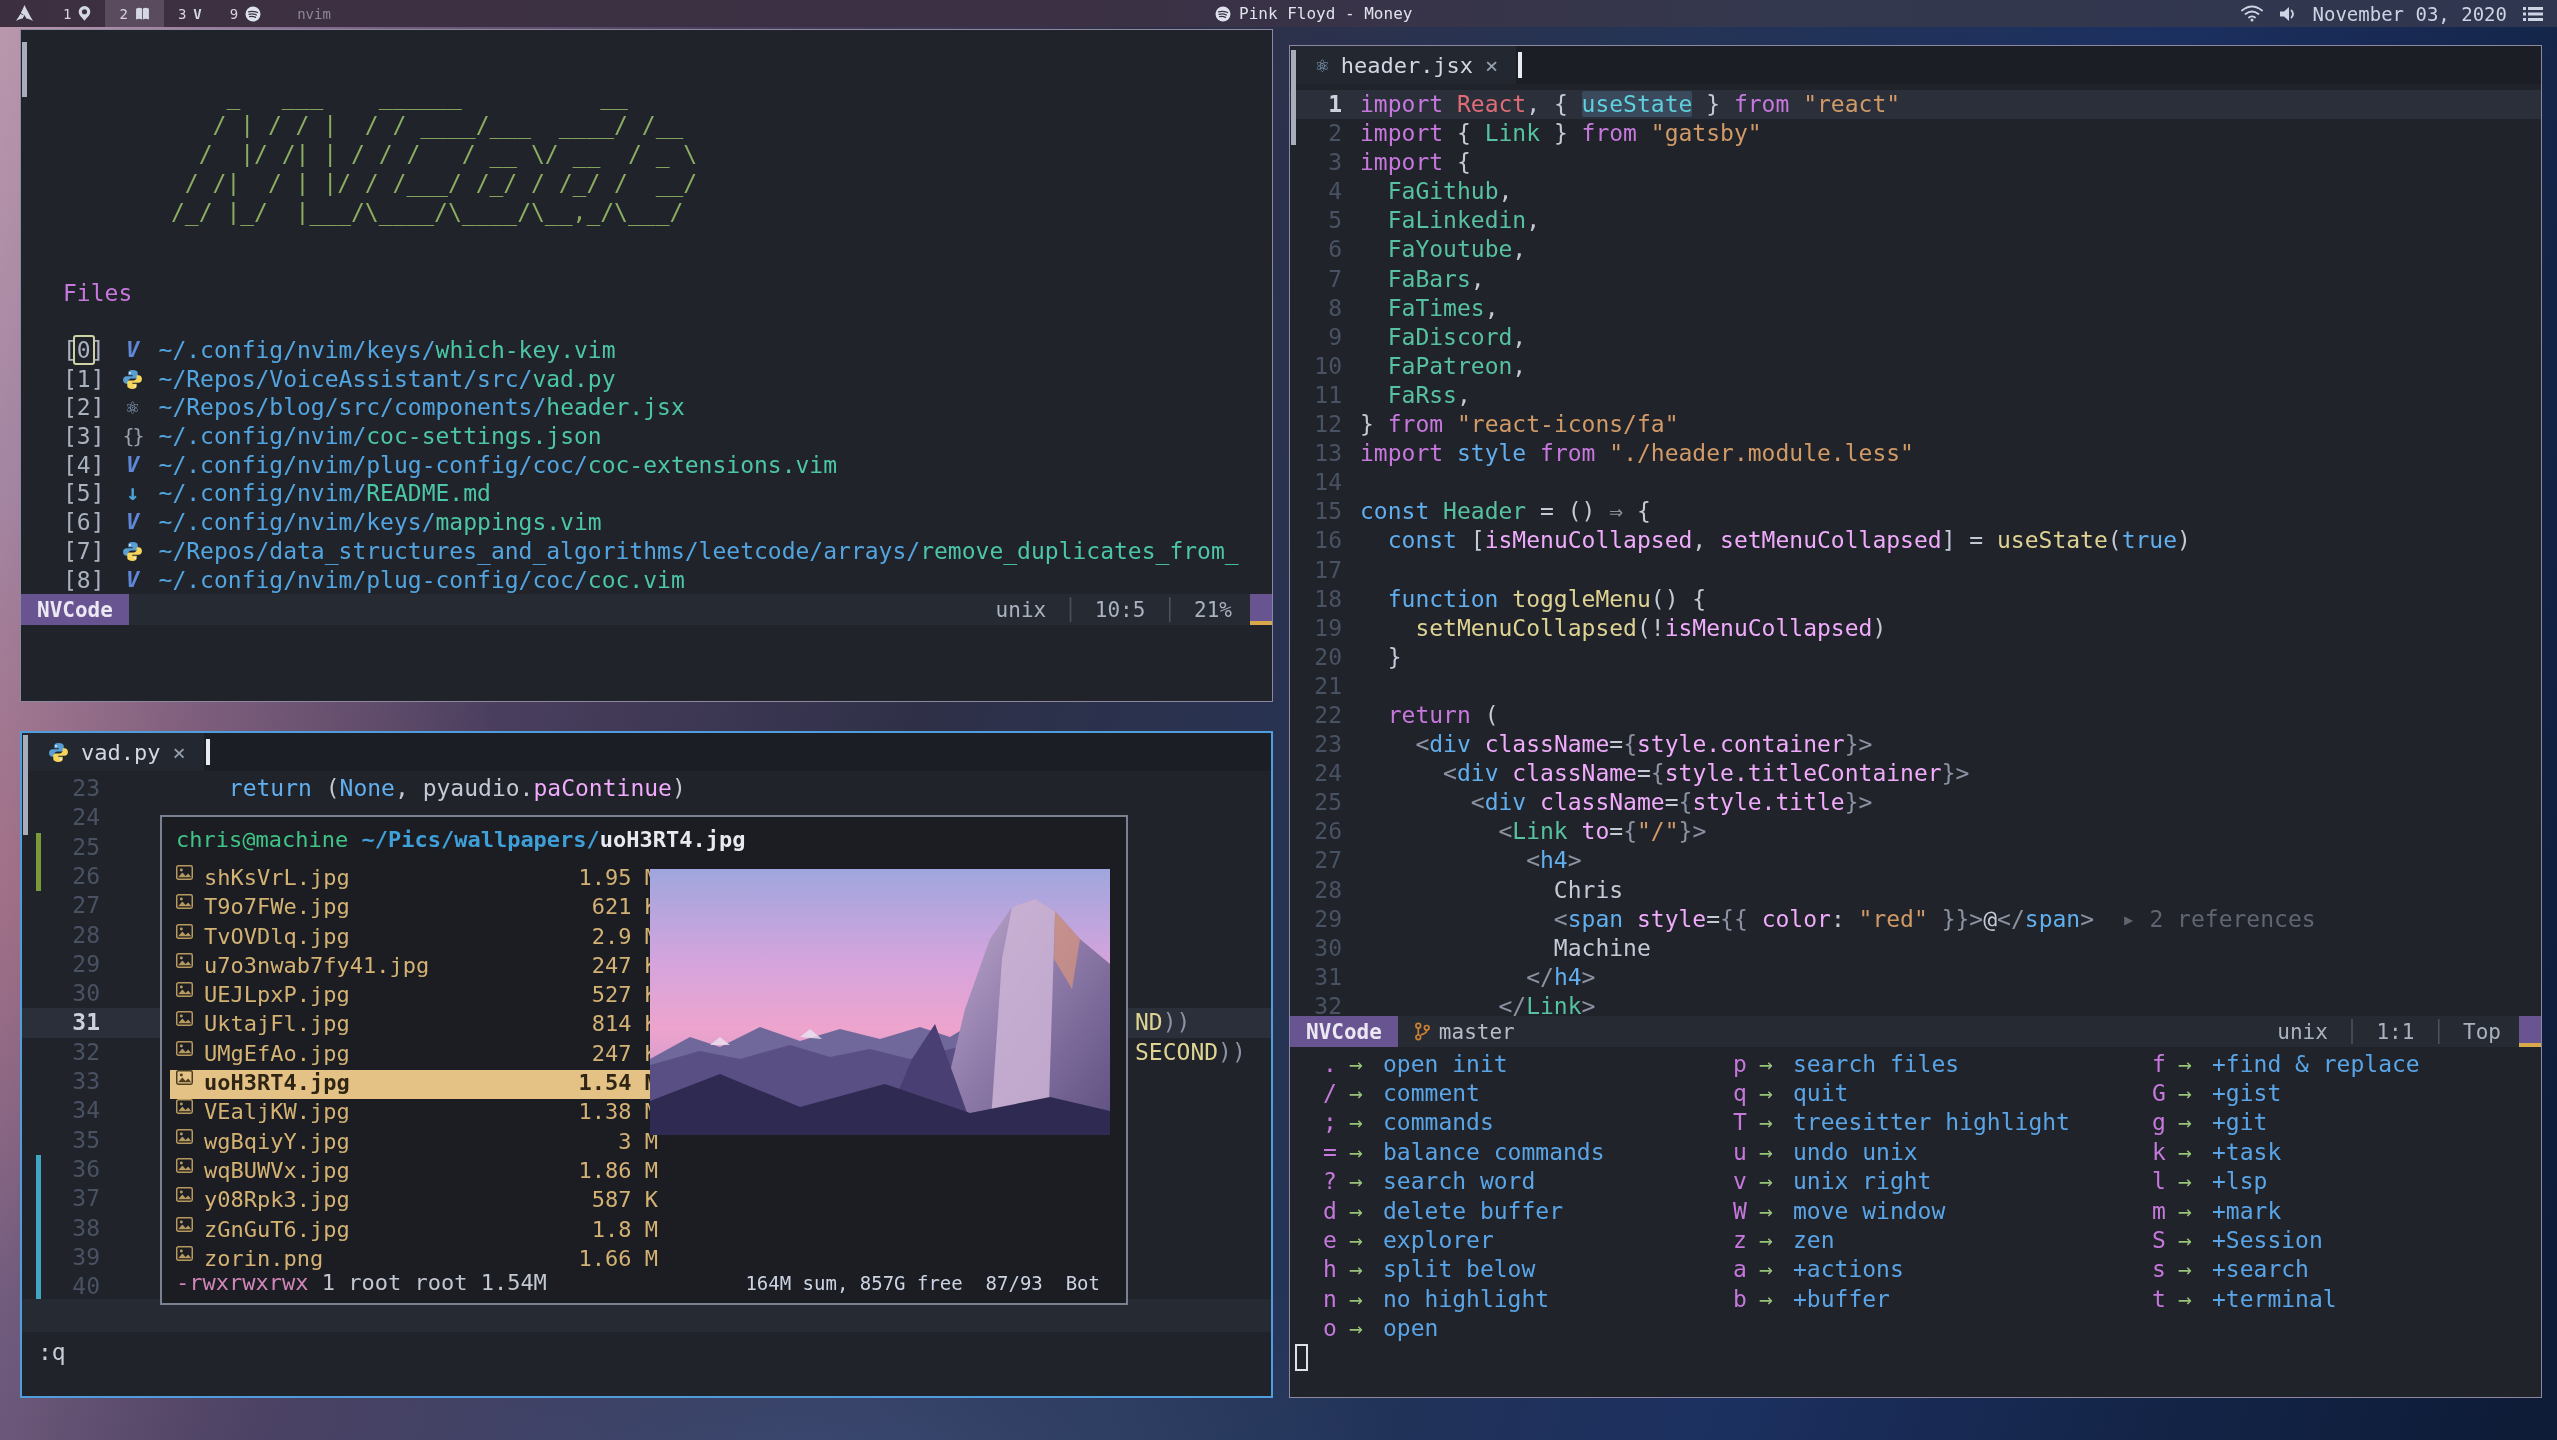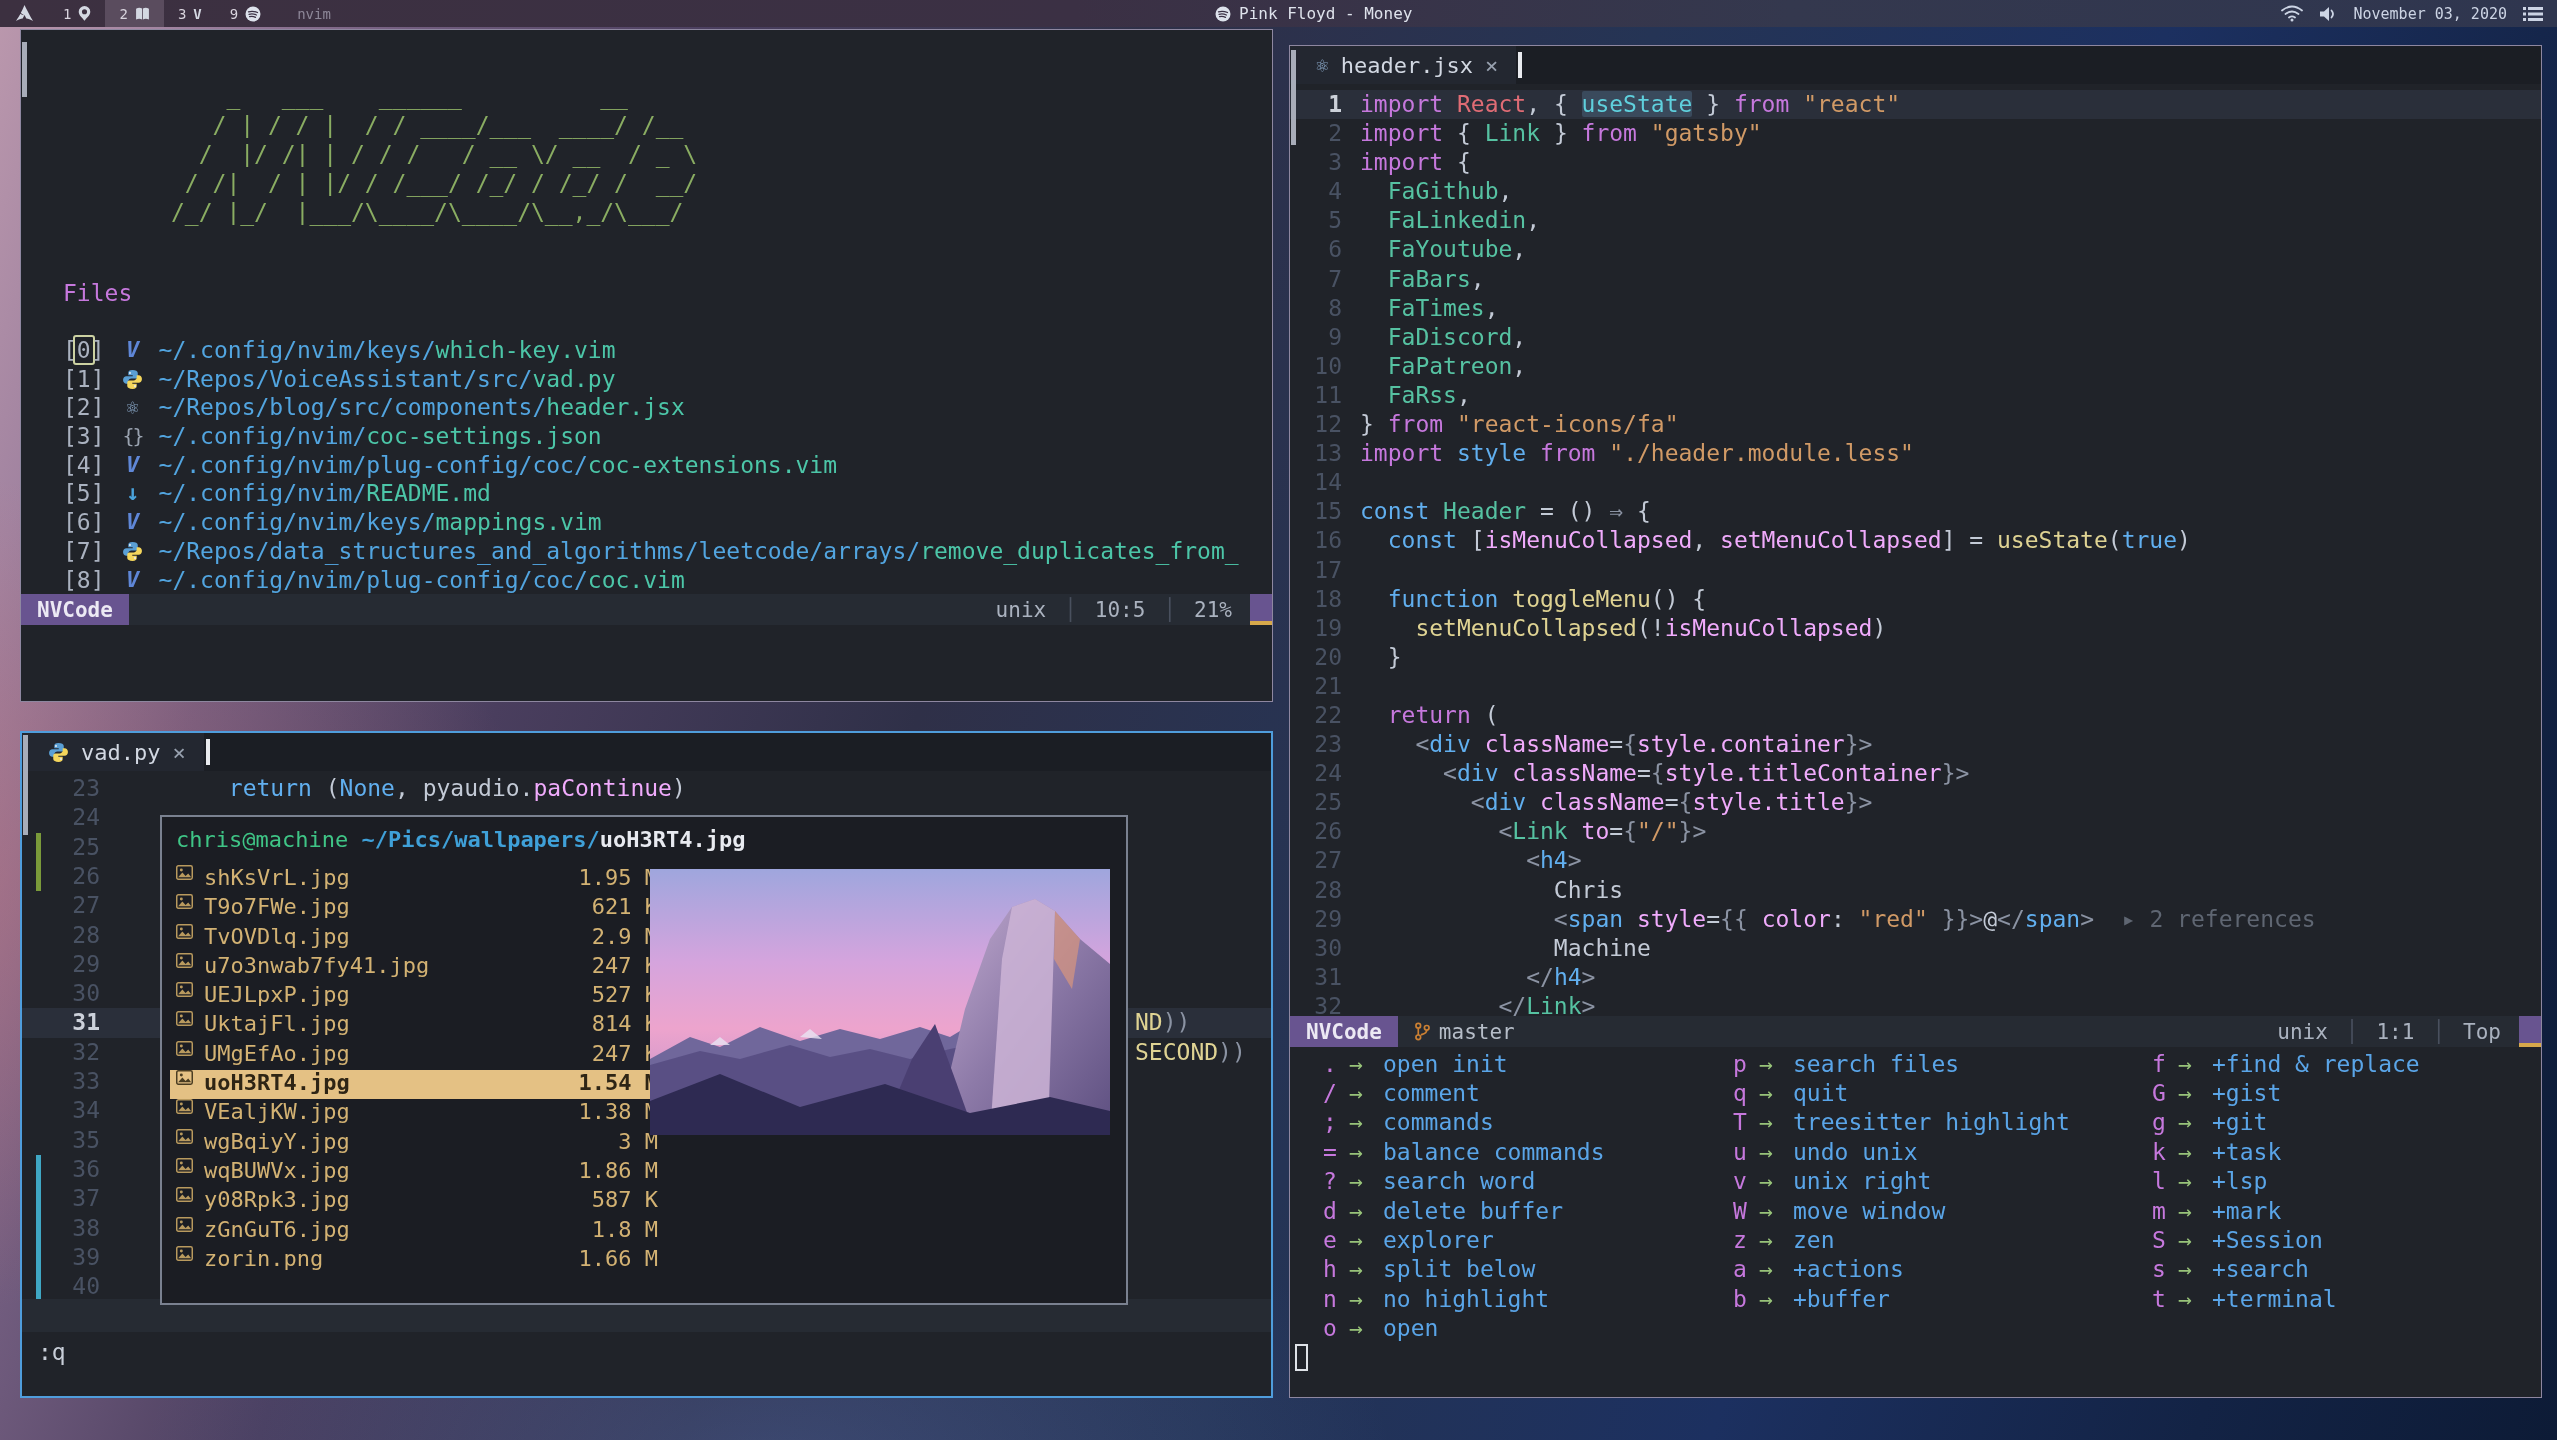--- a/index.html
+++ b/index.html
@@ -17,21 +17,21 @@
     background:linear-gradient(90deg,#3c3040,#3b3044 42%,#34384e 70%,#2f364f);
     display:flex; align-items:center; font-size:14px; color:#d9d4de;
   }
   .topbar .left { display:flex; align-items:center; height:100%; }
   .arch { padding:0 16px; display:flex; align-items:center; }
   .ws { display:flex; align-items:center; gap:7px; height:100%; padding:0 14px; color:#d9d4de; }
   .ws.active { background:#5a4c5e; }
   .ws .n { font-size:14px; }
   .bar-title { color:#8d8798; margin-left:22px; }
   .center { position:absolute; left:1215px; top:0; height:100%; display:flex; align-items:center; gap:8px; font-size:16px; color:#dfe3ec; }
-  .right { position:absolute; right:14px; top:0; height:100%; display:flex; align-items:center; gap:16px; font-size:15px; color:#ccd4e4; }
+  .right { position:absolute; right:14px; top:0; height:100%; display:flex; align-items:center; gap:16px; font-size:19px; color:#ccd4e4; }
   .icon-svg { display:inline-flex; align-items:center; }
   
   .win { position:absolute; background:#202329; border:1px solid #8e87a0; }
   #start-win { left:20px; top:29px;  width:1253px; height:673px; }
   #code-win  { left:20px; top:731px; width:1253px; height:667px; border:2px solid #4f9ddc; }
   #edit-win  { left:1289px; top:45px; width:1253px; height:1353px; }
   .sb-thumb { position:absolute; left:1px; width:5px; background:#a8adb9; z-index:5; }
   
   .logo { position:absolute; left:150px; top:52px; color:#8aad62; font-size:23px; line-height:29px; white-space:pre; }
   .files-label { position:absolute; left:42px; top:250px; color:#c678dd; font-size:23px; }
@@ -411,20 +411,25 @@
       <rect width="460" height="266" fill="url(#sky)"></rect>
       <path d="M0,190 L40,168 70,178 110,158 150,172 190,160 230,170 270,158 300,168 330,150 460,175 460,266 0,266Z" fill="#70679b"></path>
       <path d="M0,196 L50,182 90,190 140,176 180,188 220,180 260,190 300,180 340,172 460,185 460,266 0,266Z" fill="#564c82" opacity="0.9"></path>
       <path d="M285,266 L315,140 340,70 362,38 385,30 405,42 430,70 460,95 460,266Z" fill="url(#dome)"></path>
       <path d="M362,38 L385,30 405,42 398,266 340,266 352,90Z" fill="#cdb4d6" opacity="0.85"></path>
       <path d="M405,42 L430,70 422,120 404,90Z" fill="#d9967e" opacity="0.7"></path>
       <path d="M230,266 L262,190 285,155 305,210 325,266Z" fill="#4a3f72"></path>
       <path d="M0,266 L0,232 70,205 150,238 235,215 320,244 400,228 460,242 460,266Z" fill="#2e2a52"></path>
       <path d="M60,176 L70,168 80,176Z M150,168 L160,160 172,170Z" fill="#e8e4f2" opacity="0.8"></path>
     </svg>
+    <div class="picker-status">
+      <span class="perm">-rwxrwxrwx</span>
+      <span style="white-space:pre"> 1 root root 1.54M</span>
+      <span class="right" style="white-space:pre">164M sum, 857G free  87/93  Bot</span>
+    </div>
   </div>
 </div>
 
 <div class="win" id="edit-win">
   <div class="sb-thumb" style="top:4px;height:95px"></div>
   <div class="tabline">
     <div class="tab">
       <span class="icon-svg" id="react-tab-ic">
           <span style="color:#8aa8c8;font-size:21px">⚛</span>
         </span>

